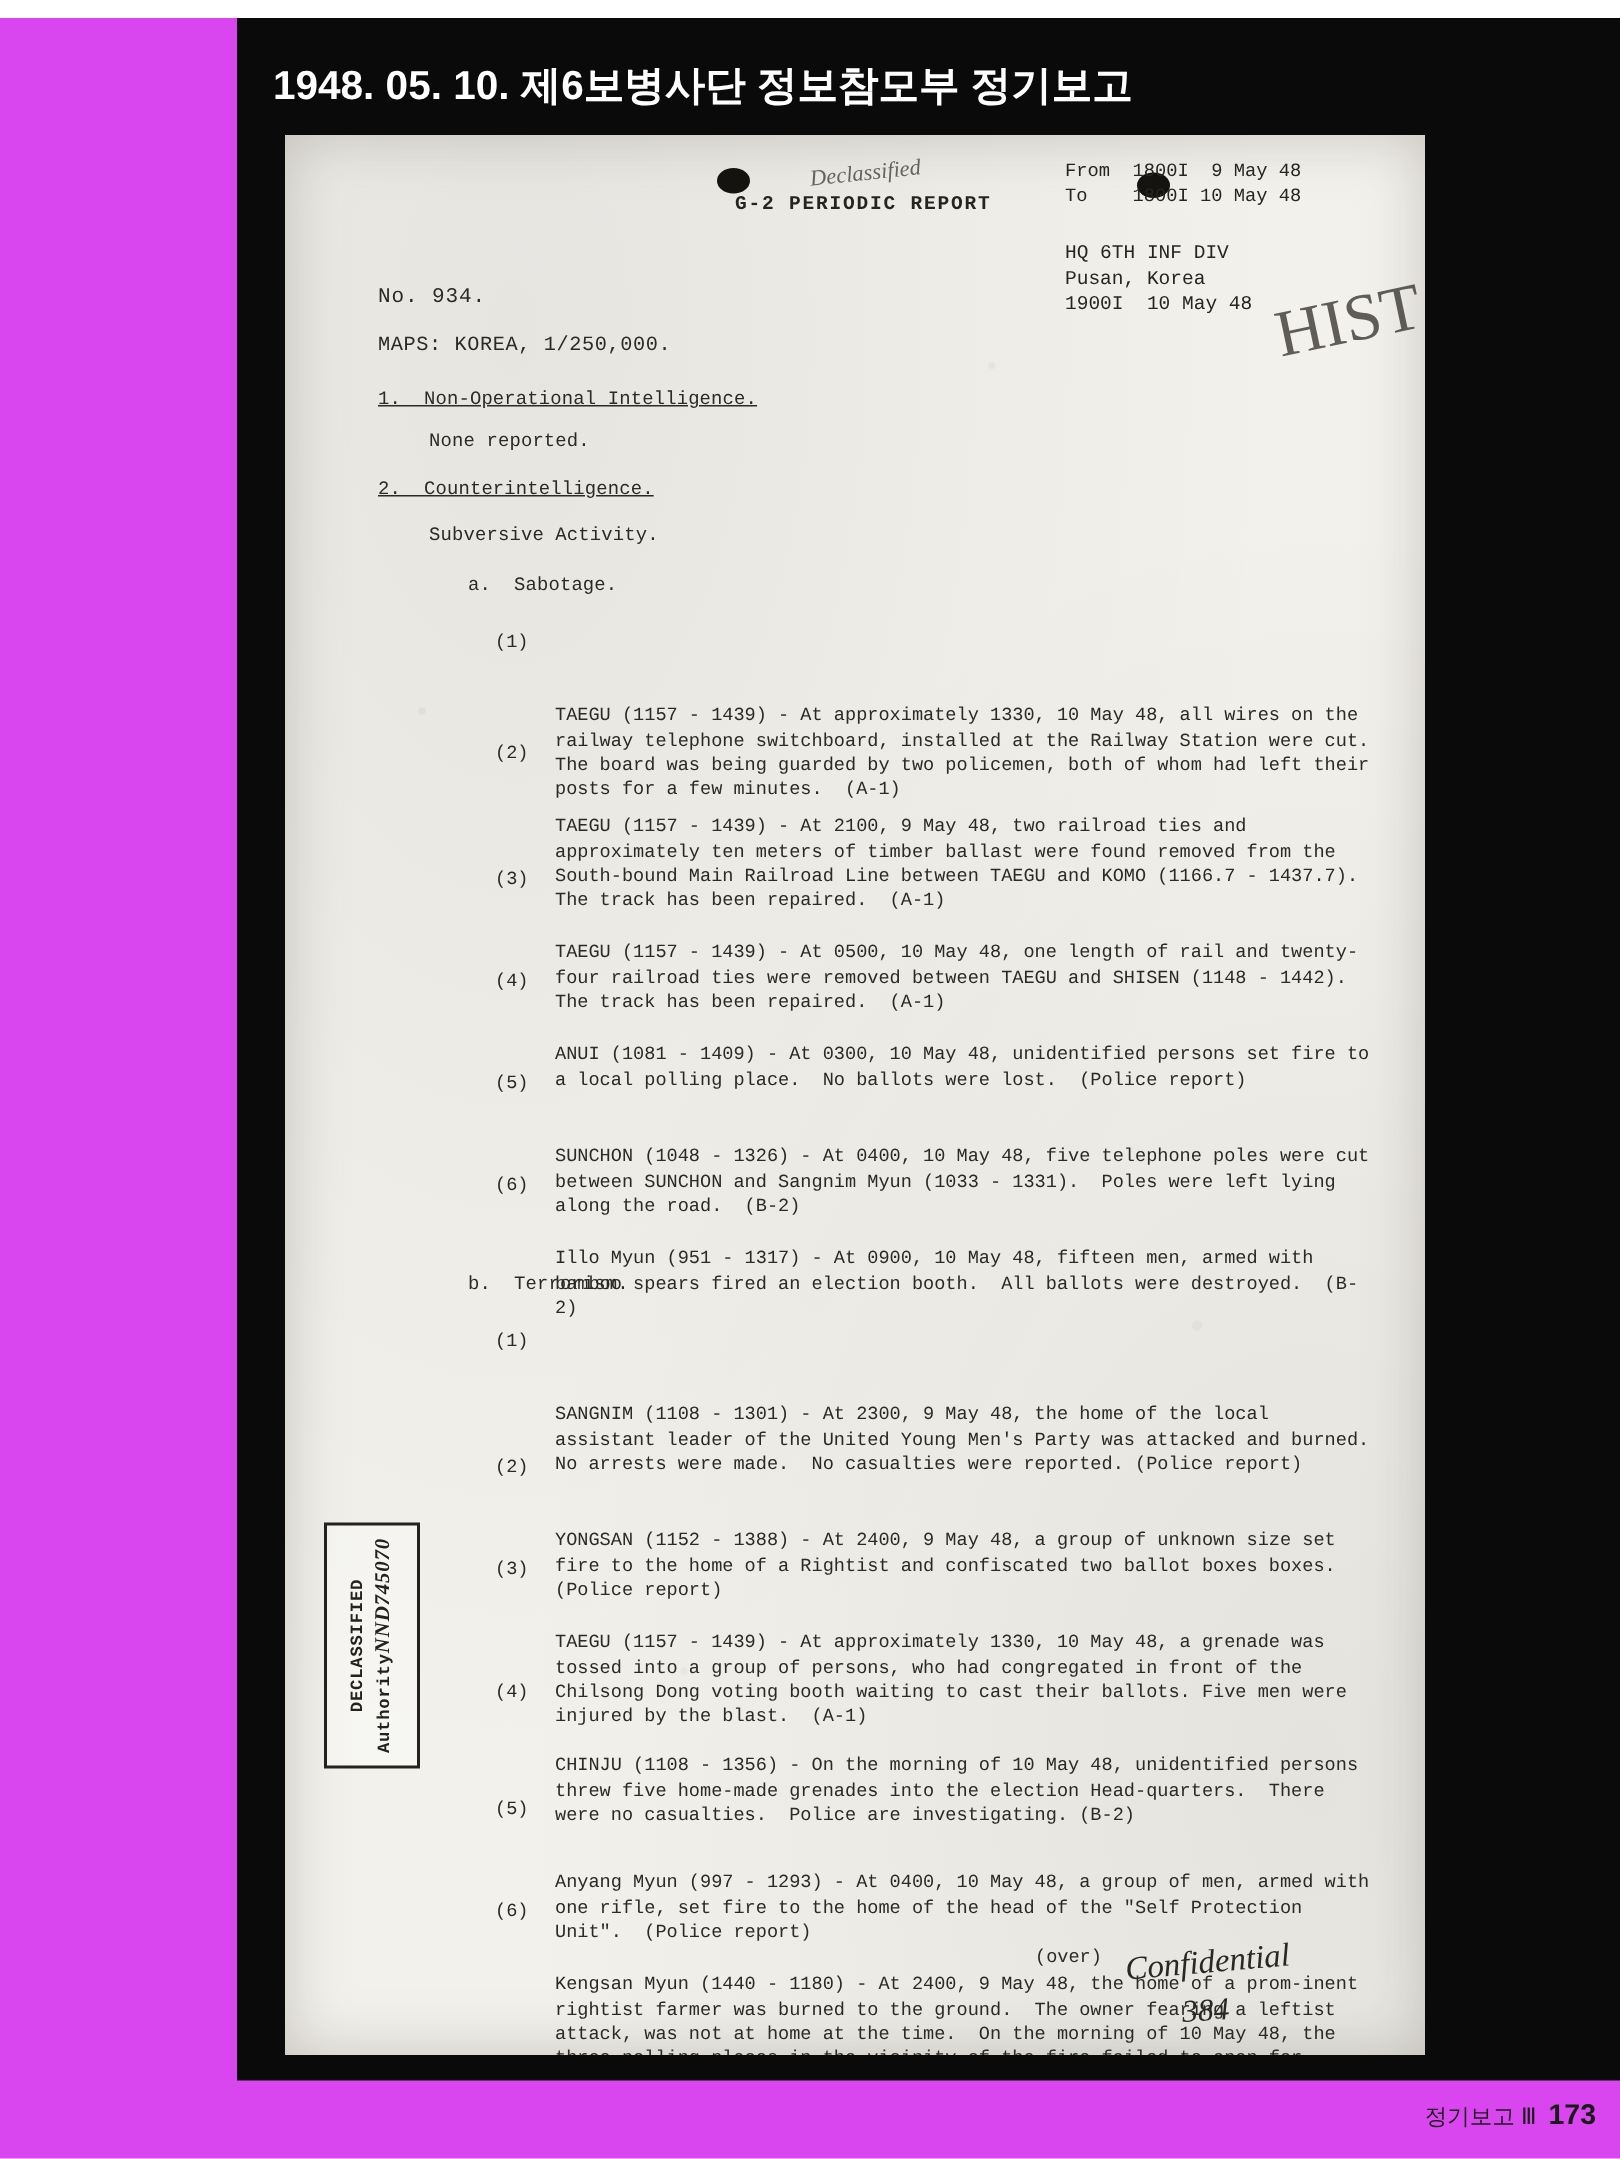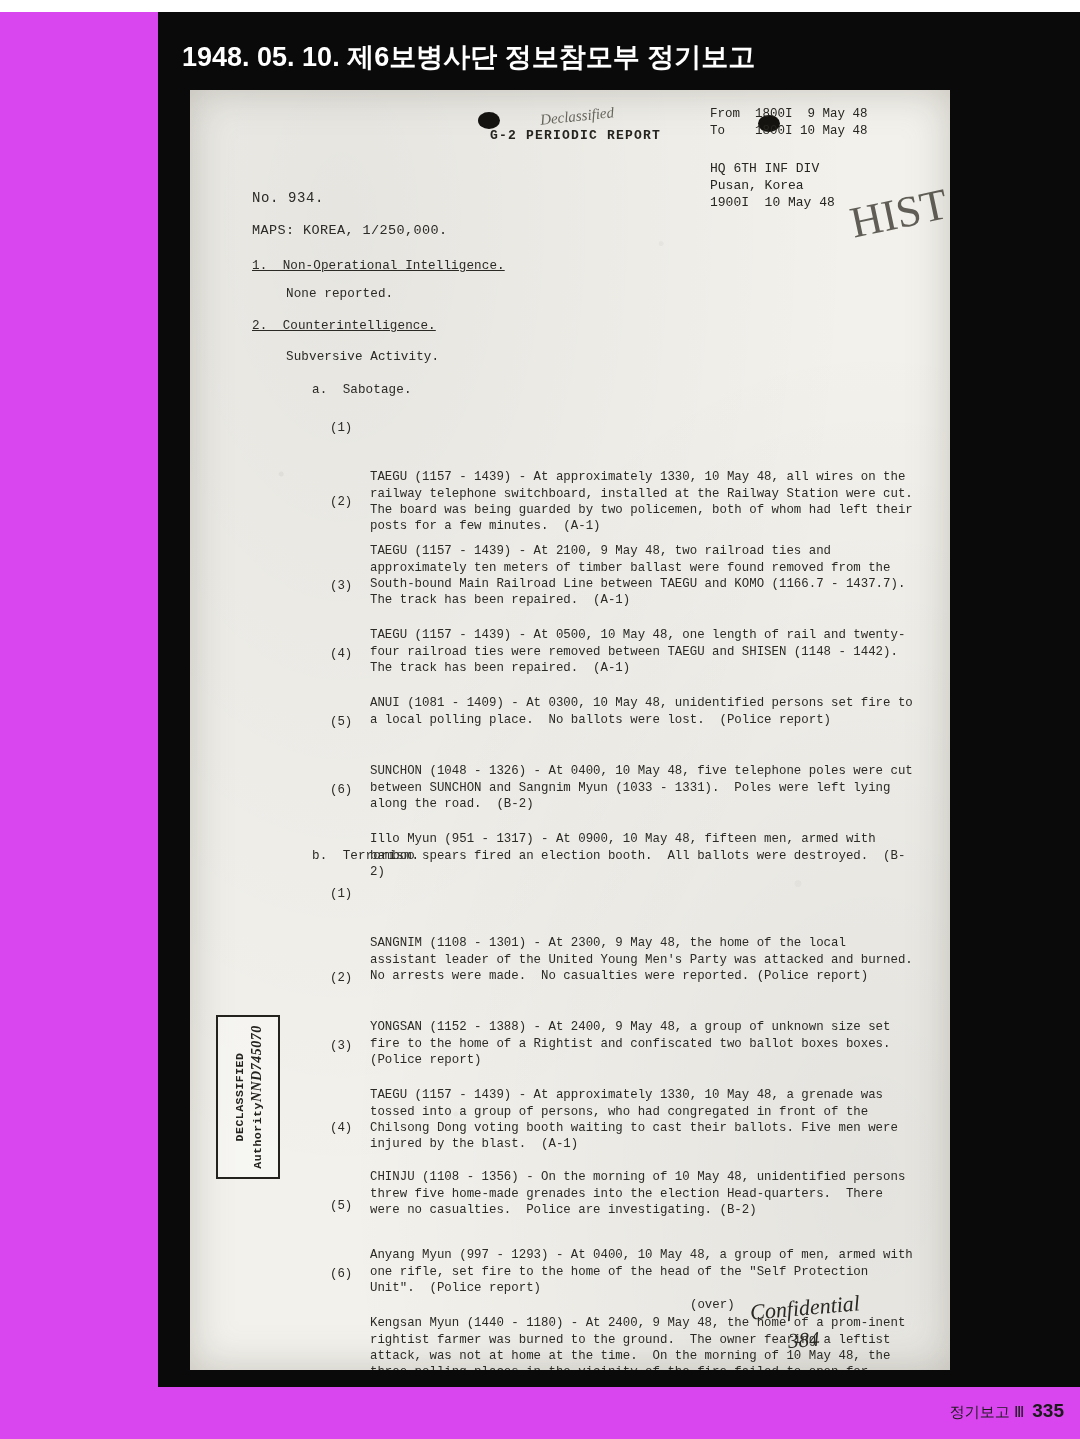--- a/index.html
+++ b/index.html
@@ -353,16 +353,16 @@
       <div class="vert">
         <span>DECLASSIFIED</span>
         <br>
         <span>Authority</span><span class="auth-num">NND745070</span>
       </div>
     </div>
 
   </div>
 
   <div class="footer">
-    <span>정기보고 Ⅲ</span><span class="pg">335</span>
+    <span>정기보고 Ⅲ</span><span class="pg">173</span>
   </div>
 
 </div>
 
 </body></html>

